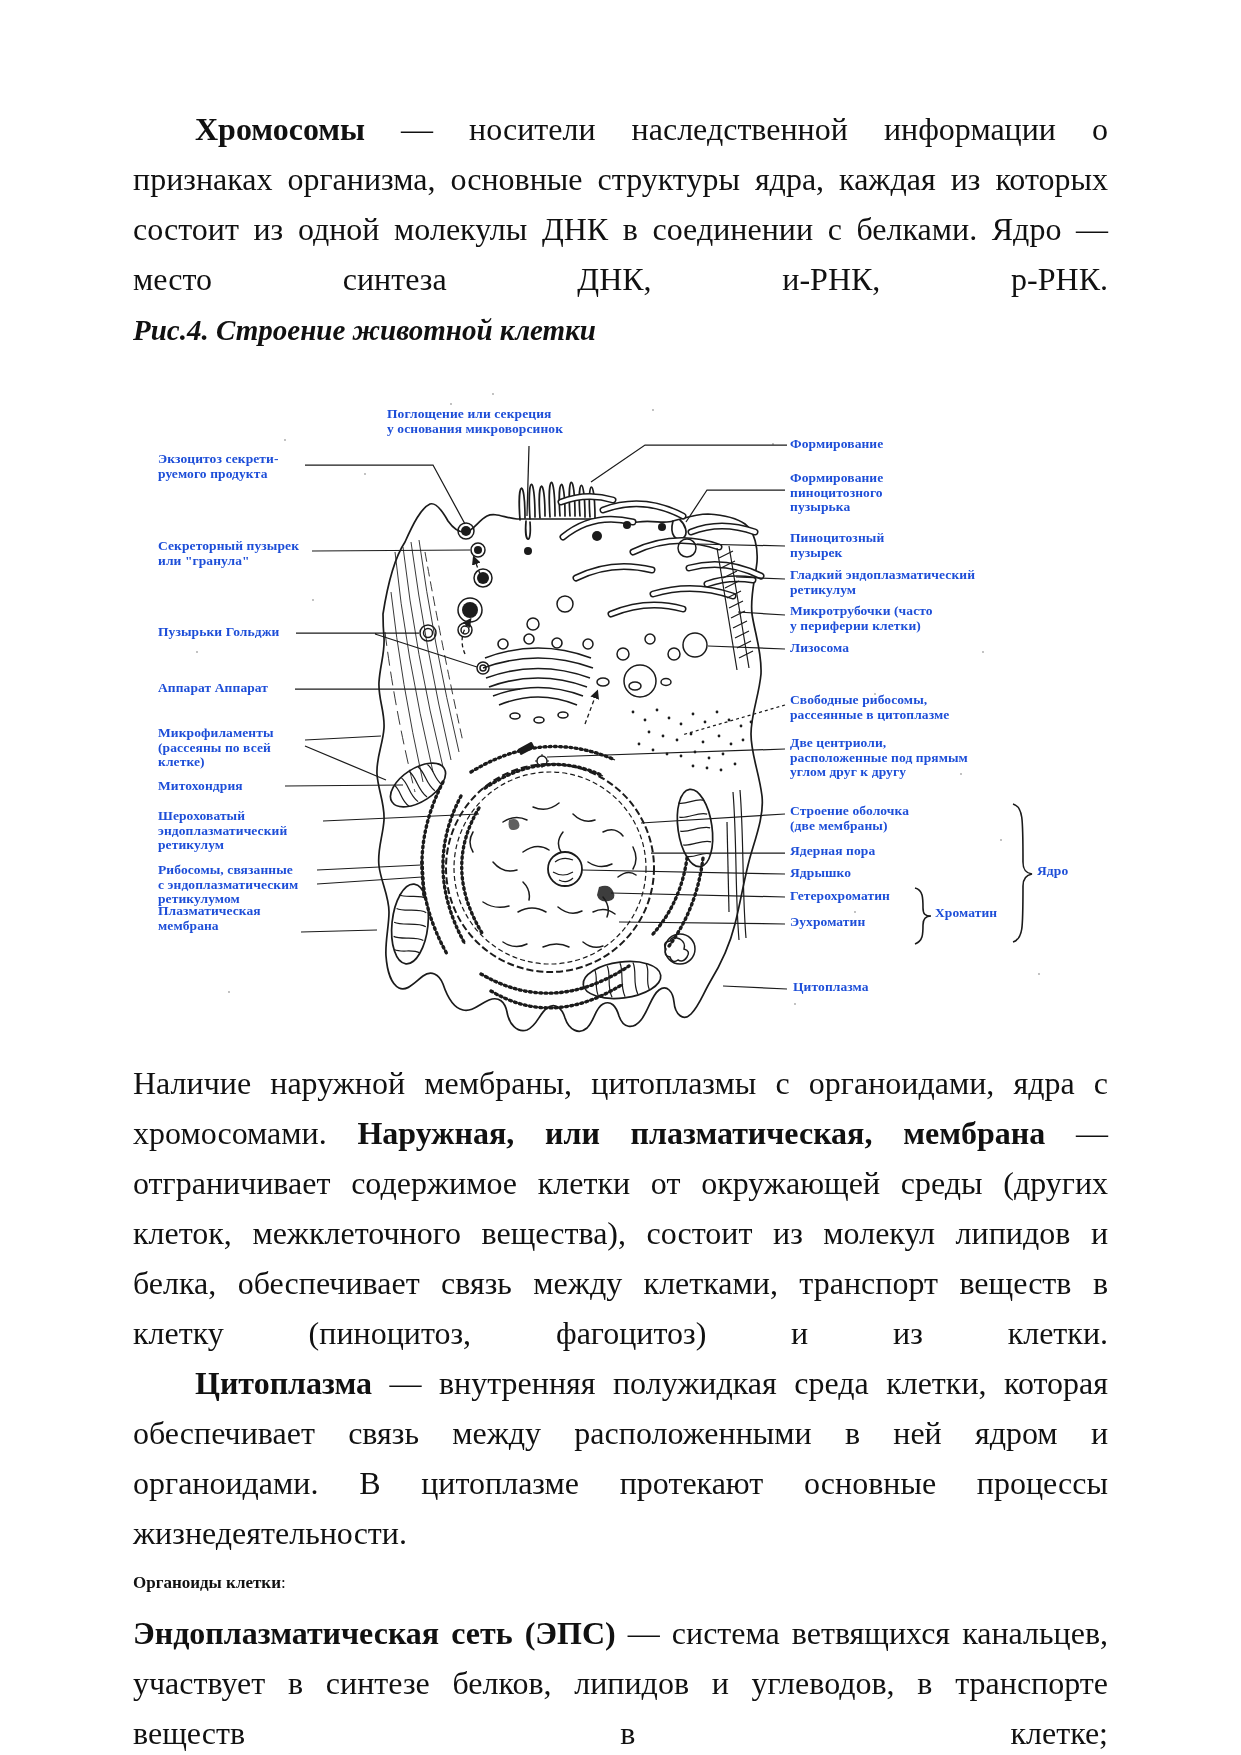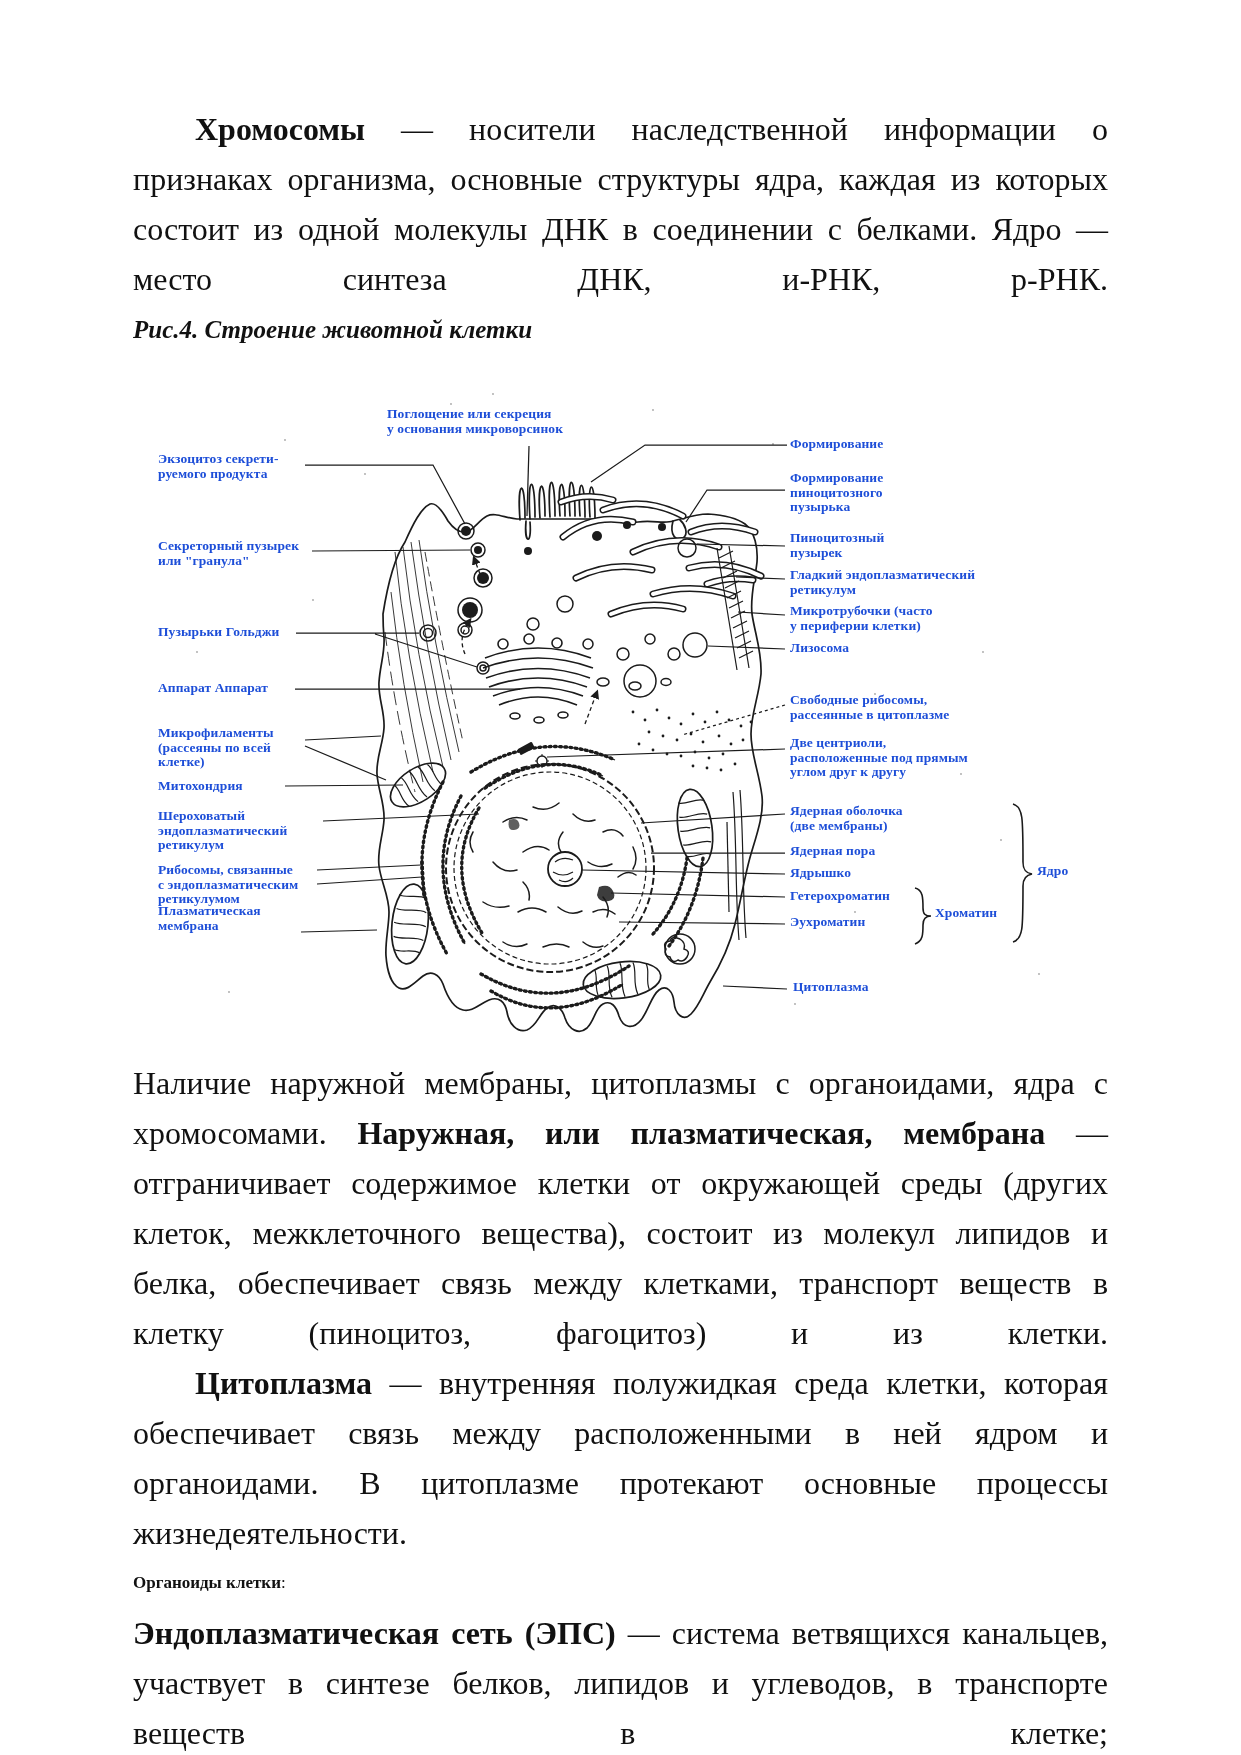--- a/index.html
+++ b/index.html
@@ -8,21 +8,21 @@
     font-family:"Liberation Serif", serif;position:relative;overflow:hidden;
   }
   .page{padding:104px 133px 0 133px;}
   p.body{
     margin:0;font-size:32px;line-height:50px;
     text-align:justify;text-align-last:justify;
   }
   p.indent{text-indent:62px;}
   p.m-top{margin-top:6px;}
   .caption{
-    margin:4px 0 0 0;font-size:25px;font-weight:bold;font-style:italic;
+    margin:4px 0 0 0;font-size:29px;font-weight:bold;font-style:italic;
     line-height:44px;text-align:left;text-align-last:left;
   }
   .heading-line{font-size:17px;line-height:50px;margin:0;text-align:left;text-align-last:left;}
   .figure{position:relative;height:700px;margin:0;}
   .cellsvg{position:absolute;left:0;top:0;}
   .flabel{
     position:absolute;font-family:"Liberation Serif", serif;font-weight:700;
     font-size:13.5px;line-height:14.5px;white-space:pre-line;letter-spacing:.1px;color:#1d4ed8;
   }
   .p4{margin-top:26px;}
@@ -323,21 +323,21 @@
     <div class="flabel" style="left:657px;top:216px">Гладкий эндоплазматический
 ретикулум</div>
     <div class="flabel" style="left:657px;top:252px">Микротрубочки (часто
 у периферии клетки)</div>
     <div class="flabel" style="left:657px;top:289px">Лизосома</div>
     <div class="flabel" style="left:657px;top:341px">Свободные рибосомы,
 рассеянные в цитоплазме</div>
     <div class="flabel" style="left:657px;top:384px">Две центриоли,
 расположенные под прямым
 углом друг к другу</div>
-    <div class="flabel" style="left:657px;top:452px">Ядерная оболочка
+    <div class="flabel" style="left:657px;top:452px">Строение оболочка
 (две мембраны)</div>
     <div class="flabel" style="left:657px;top:492px">Ядерная пора</div>
     <div class="flabel" style="left:657px;top:514px">Ядрышко</div>
     <div class="flabel" style="left:657px;top:537px">Гетерохроматин</div>
     <div class="flabel" style="left:657px;top:563px">Эухроматин</div>
     <div class="flabel" style="left:802px;top:554px">Хроматин</div>
     <div class="flabel" style="left:904px;top:512px">Ядро</div>
     <div class="flabel" style="left:660px;top:628px">Цитоплазма</div>
   </div>
 

